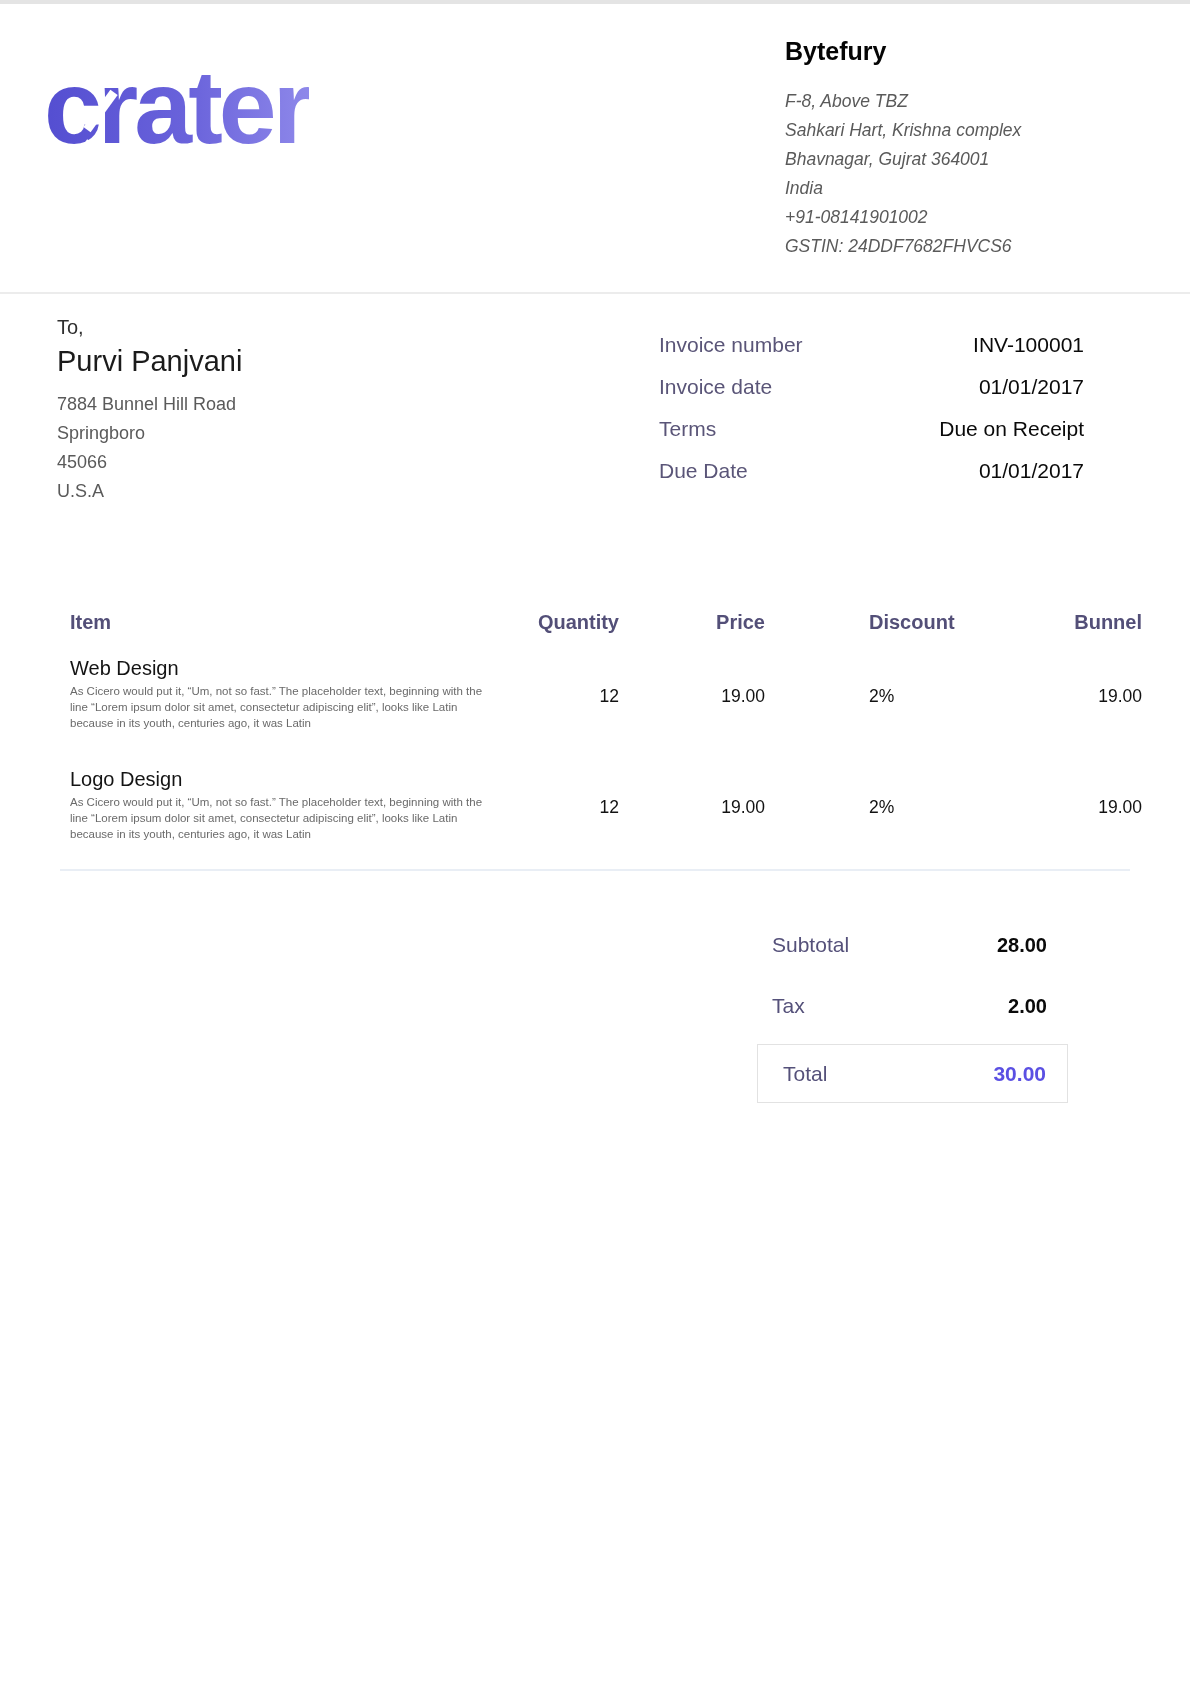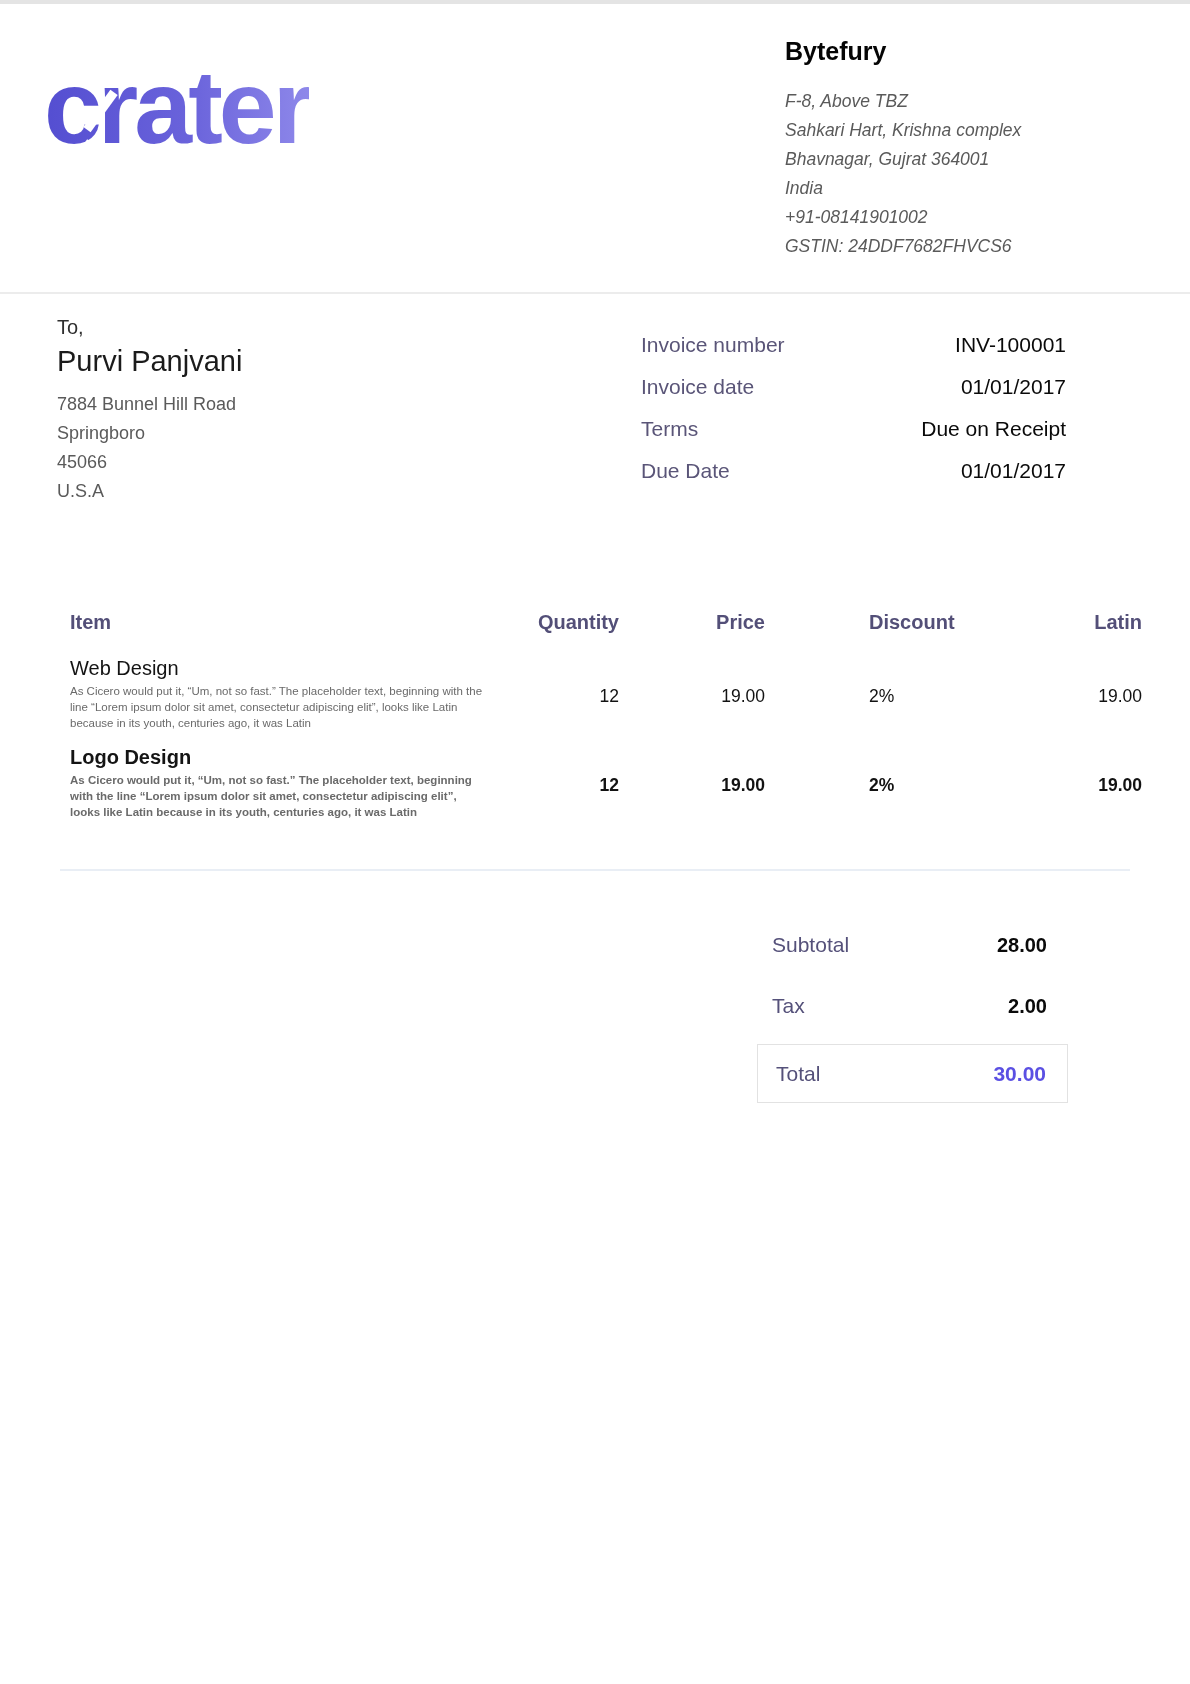--- a/index.html
+++ b/index.html
@@ -28,47 +28,47 @@
   .company-name { font-size:25px; font-weight:bold; color:#050505; line-height:31px; margin-bottom:20px; }
   .company-line { font-size:17.5px; color:#5a5a5a; line-height:29px;font-style:italic; }
 
   
   .bill-to { position:absolute; left:57px; top:312px; }
   .to-label { font-size:20px; color:#2f2f2f; line-height:30px; }
   .bill-name { font-size:29px; color:#1b1b1b; line-height:37px; margin:1px 0 10px; }
   .bill-line { font-size:18px; color:#5a5a5a; line-height:29px; }
 
   
-  .meta { position:absolute; left:641px; top:332px; width:425px; }
+  .meta { position:absolute; left:659px; top:332px; width:425px; }
   .meta-row { display:flex; justify-content:space-between; align-items:baseline; margin-bottom:17px; }
   .meta-label { font-size:21px; color:#5A5578; line-height:25px; }
   .meta-value { font-size:21px; color:#0a0a0a; line-height:25px; }
 
   
   .items { position:absolute; left:70px; top:600px; width:976px; }
   .grid { display:grid; grid-template-columns:420px 105px 122px 180px 149px;gap:24px; }
   .th { font-size:20px; font-weight:bold; color:#534F78; line-height:24px; padding-top:10px; }
   .right { text-align:right; }
   .discount-cell { padding-left:80px; text-align:left; }
   .item-row { margin-top:22px; }
-  .row2 { margin-top:14px;font-weight:bold; }
+  .row2 { margin-top:36px; }
   .item-name { font-size:20px; color:#141414; line-height:24px; margin-bottom:4px; }
   .item-desc { font-size:11.5px; color:#6a6a6a; line-height:15.8px; width:415px; }
   .num { font-size:17.5px; color:#121212; padding-top:30px; }
 
   .items-bottom-divider { position:absolute; left:60px; top:869px; width:1070px; height:2px; background:#e9eef5; }
 
   
   .totals { position:absolute; left:757px; top:897px; width:311px; }
   .trow { display:flex; justify-content:space-between; align-items:baseline; padding:0 21px 0 15px; margin-bottom:17px;margin-top:35px; }
   .tlabel { font-size:21px; color:#55517A; line-height:25px; }
   .tvalue { font-size:20px; font-weight:bold; color:#0a0a0a; line-height:25px; }
   .total-box {
     margin-top:25px; border:1px solid #e2e2e2; background:#ffffff;
-    padding:16px 21px 16px 18px;
+    padding:16px 21px 16px 25px;
     display:flex; justify-content:space-between; align-items:baseline;
   }
   .total-label { font-size:21px; color:#55517A; line-height:25px; }
   .total-value { font-size:21px; font-weight:bold; color:#5B50E3; line-height:25px; }
 </style>
 </head>
 <body>
 
 <div class="top-strip"></div>
 
@@ -116,21 +116,21 @@
     <span class="meta-value">01/01/2017</span>
   </div>
 </div>
 
 <div class="items">
   <div class="grid">
     <div class="th">Item</div>
     <div class="th right">Quantity</div>
     <div class="th right">Price</div>
     <div class="th discount-cell">Discount</div>
-    <div class="th right">Latin</div>
+    <div class="th right">Bunnel</div>
   </div>
 
   <div class="grid item-row">
     <div>
       <div class="item-name">Web Design</div>
       <div class="item-desc">As Cicero would put it, “Um, not so fast.” The placeholder text, beginning with the line “Lorem ipsum dolor sit amet, consectetur adipiscing elit”, looks like Latin because in its youth, centuries ago, it was Latin</div>
     </div>
     <div class="num right">12</div>
     <div class="num right">19.00</div>
     <div class="num discount-cell">2%</div>

